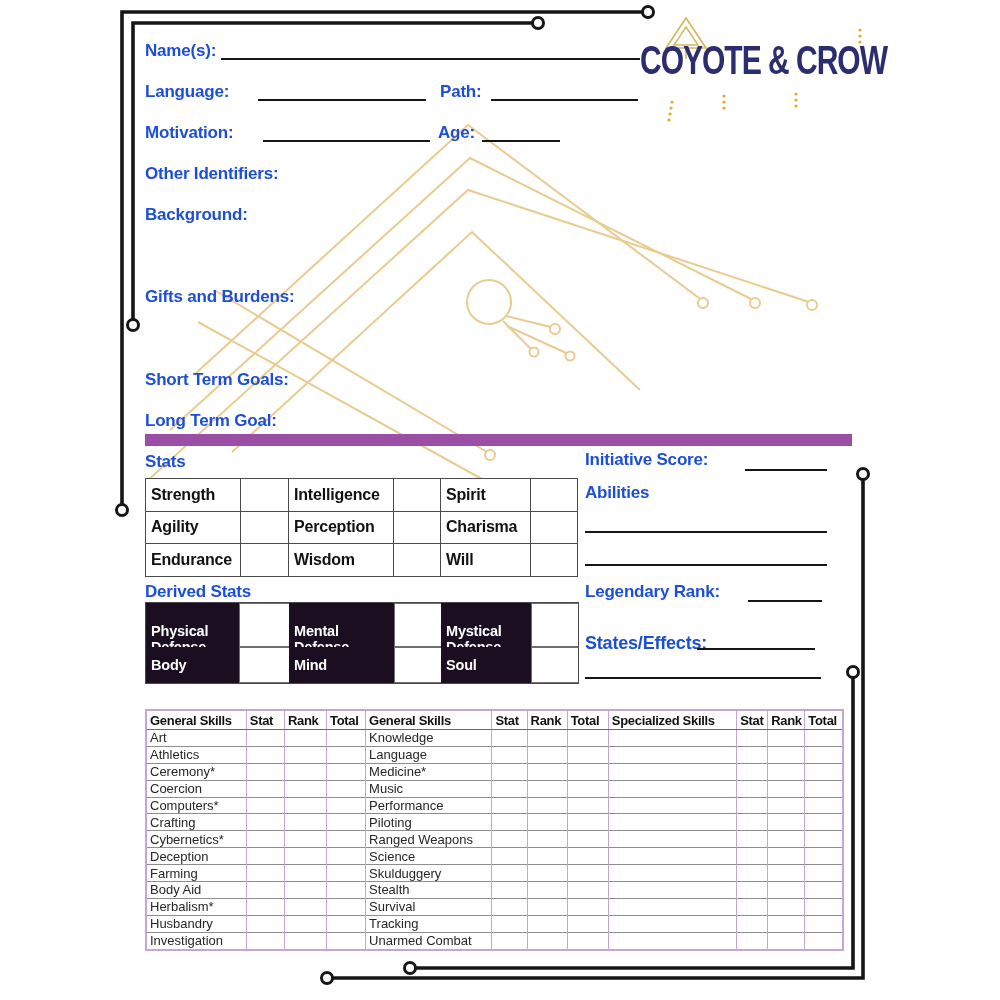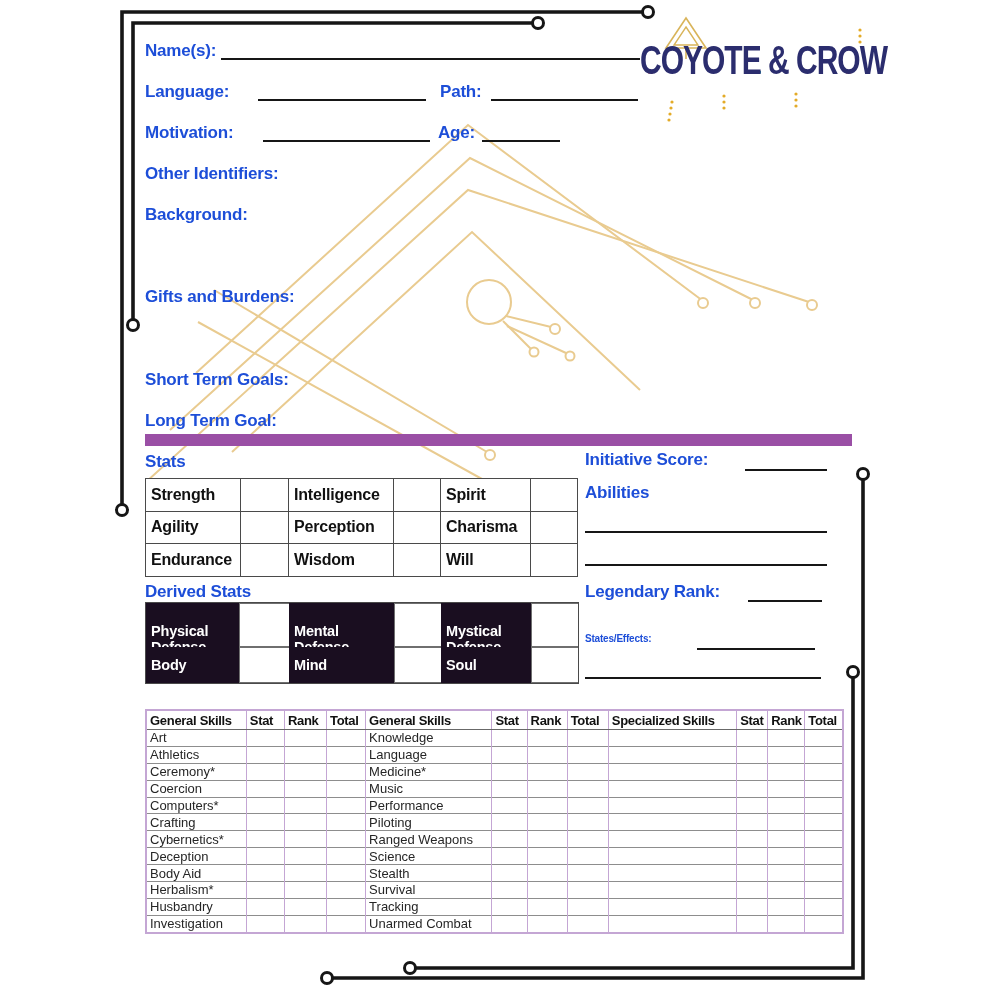--- a/index.html
+++ b/index.html
@@ -7,21 +7,21 @@
     position:relative;width:1000px;height:1000px;background:#ffffff;overflow:hidden;
     font-family:"Liberation Sans", sans-serif;color:#111;
   }
   .bg-svg{position:absolute;left:0;top:0;}
   .gold{stroke:var(--gold,#e9cb90);stroke-width:2;fill:none;}
   .gold-c{stroke:var(--gold,#e9cb90);stroke-width:2;fill:#ffffff;}
   .circuit{stroke:#161616;stroke-width:3.6;fill:none;}
   .node{stroke:#161616;stroke-width:3;fill:#ffffff;}
 
   .label{position:absolute;font-weight:700;font-size:17px;letter-spacing:-0.2px;white-space:nowrap;color:#1d4ed8;}
-  .label.small{font-size:10px;text-align:center;}
+  .label.small{font-size:18px;text-align:center;}
   .fill-line{position:absolute;border-top:2.4px solid #161616;height:0;}
 
   .divider-bar{position:absolute;left:145px;top:434px;width:707px;height:12px;background:var(--accent-purple,#9a4fa5);}
 
   
   .stats-grid{
     position:absolute;left:145px;top:478px;display:grid;
     grid-template-columns:95px 48px 105px 47px 90px 47px;grid-auto-rows:32.5px;
     border-top:1.6px solid #4a4a4a;border-left:1.6px solid #4a4a4a;background:#fff;
   }
@@ -341,20 +341,34 @@
           <td>Science</td>
           <td></td>
           <td></td>
           <td></td>
           <td></td>
           <td></td>
           <td></td>
           <td></td>
         </tr>
         <tr>
+          <td>Farming</td>
+          <td></td>
+          <td></td>
+          <td></td>
+          <td>Skulduggery</td>
+          <td></td>
+          <td></td>
+          <td></td>
+          <td></td>
+          <td></td>
+          <td></td>
+          <td></td>
+        </tr>
+        <tr>
           <td>Body Aid</td>
           <td></td>
           <td></td>
           <td></td>
           <td>Stealth</td>
           <td></td>
           <td></td>
           <td></td>
           <td></td>
           <td></td>

